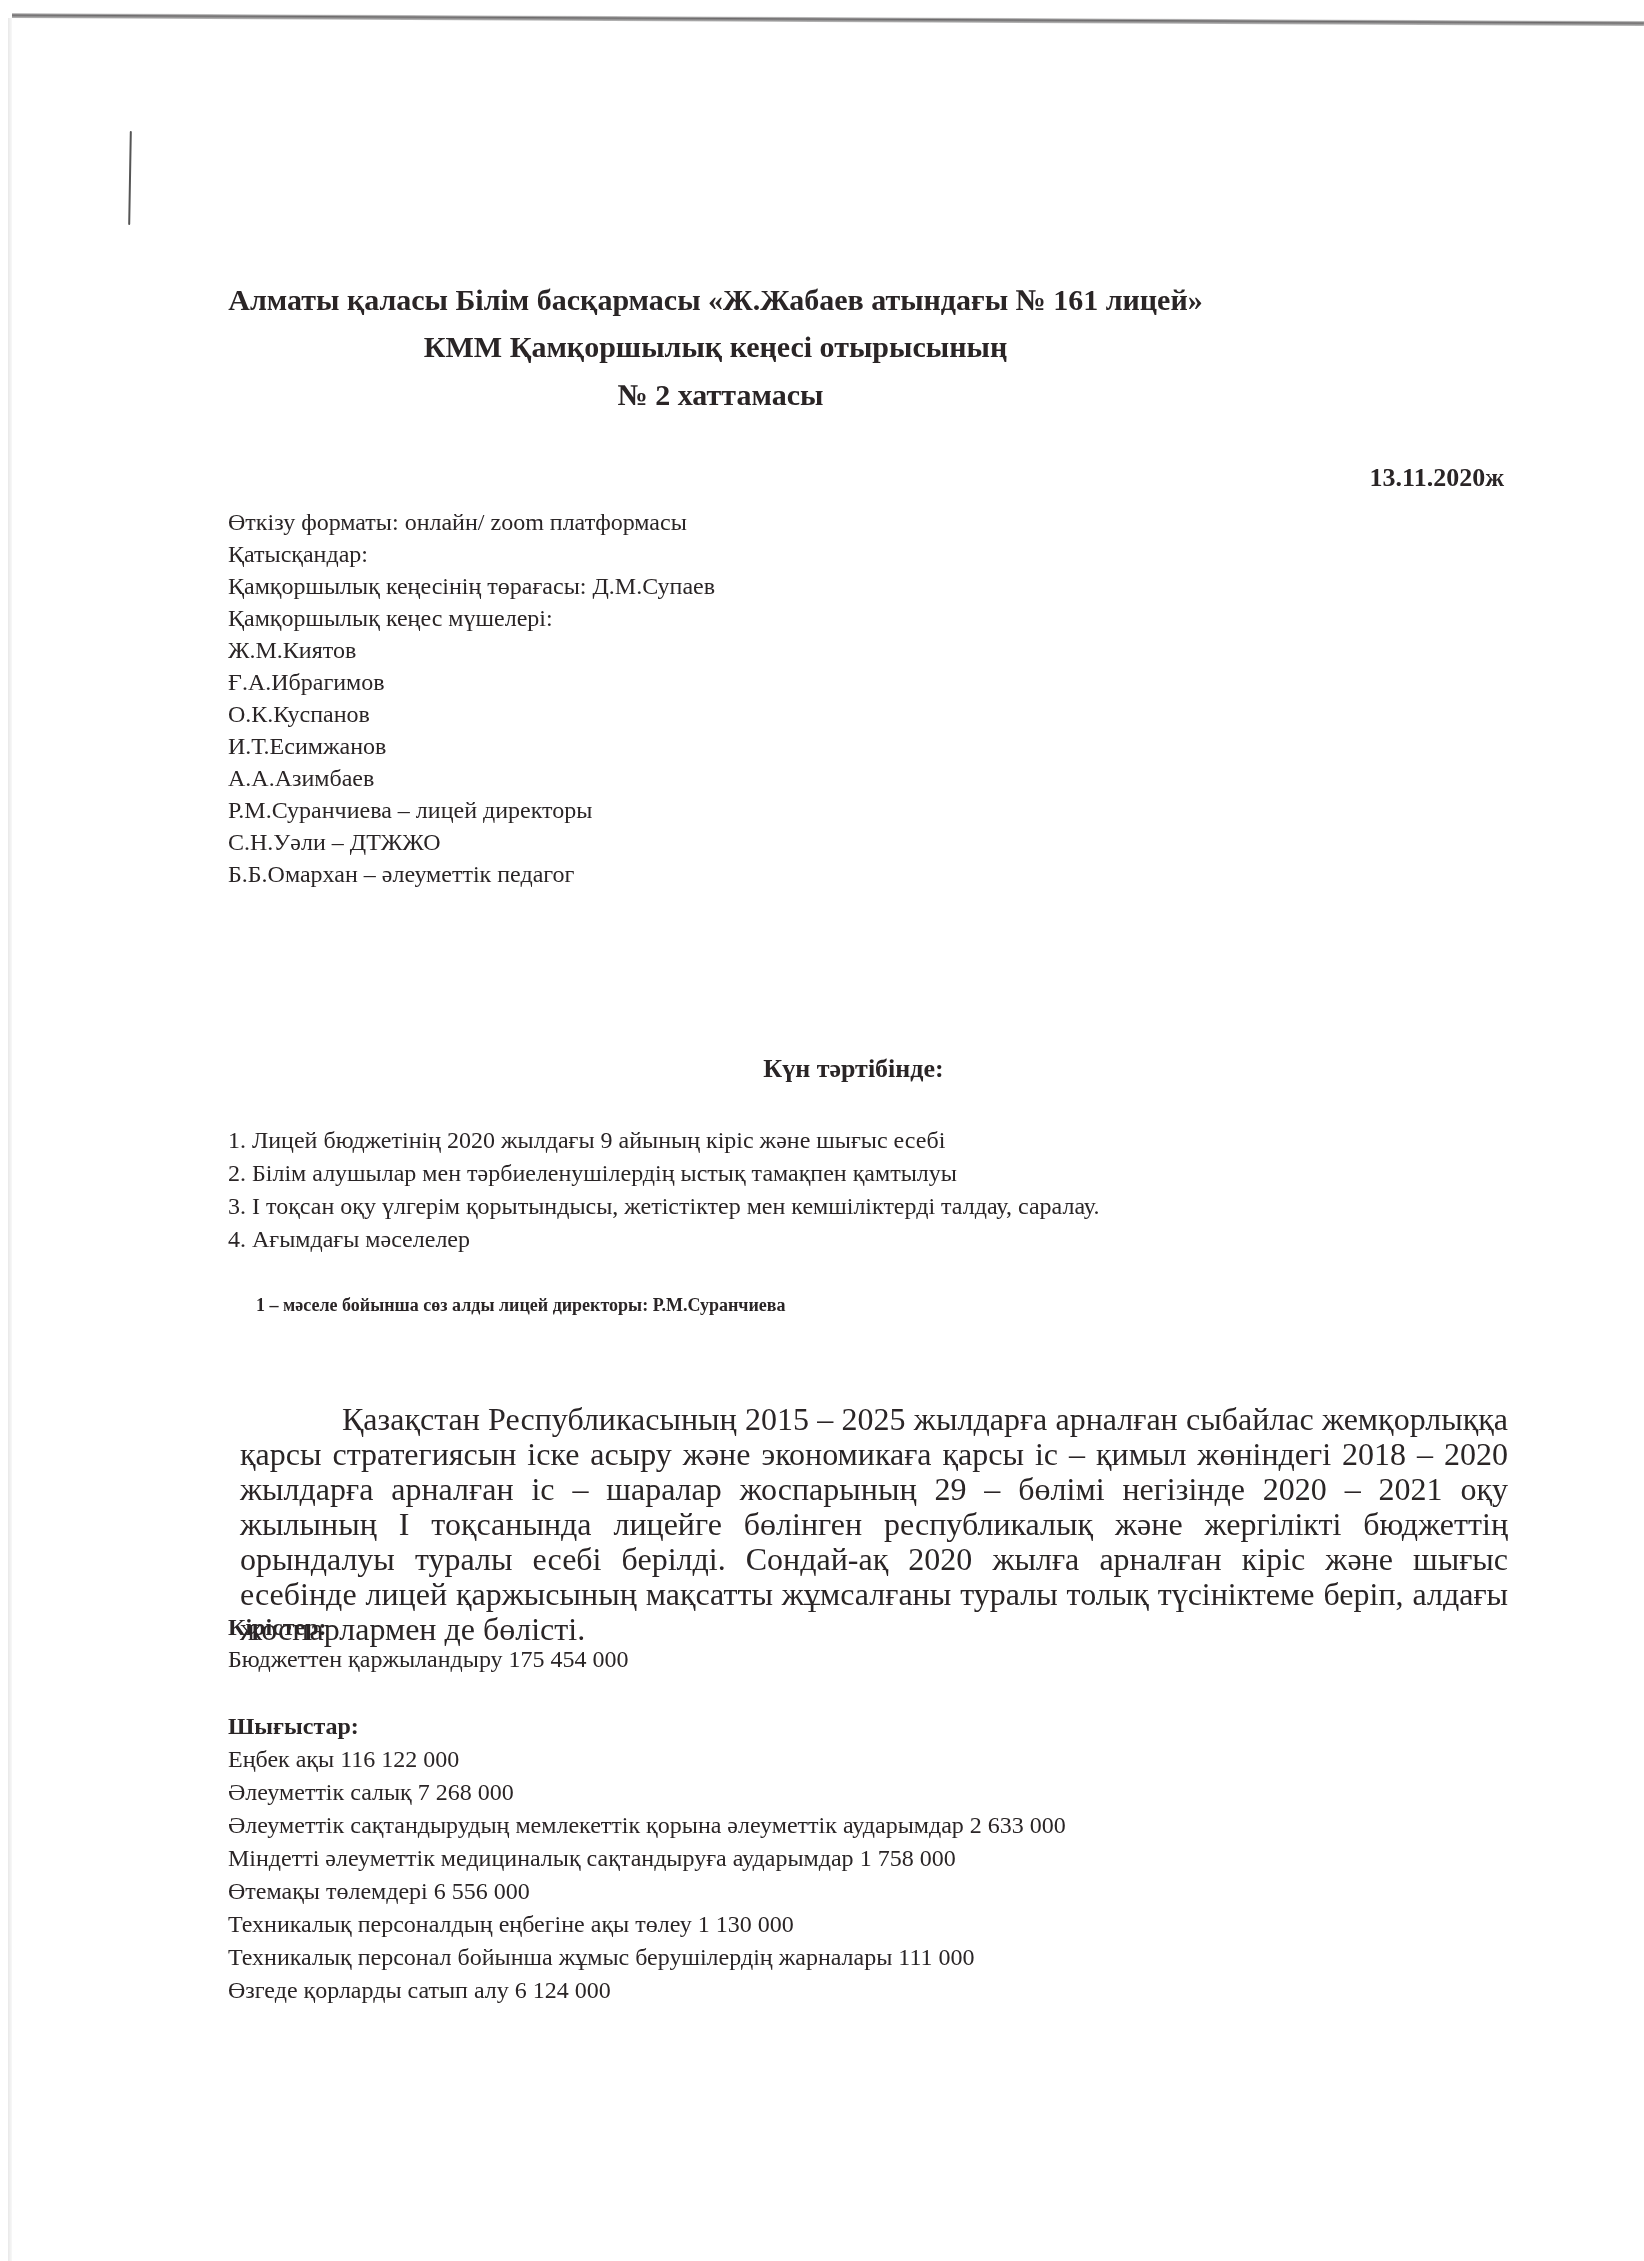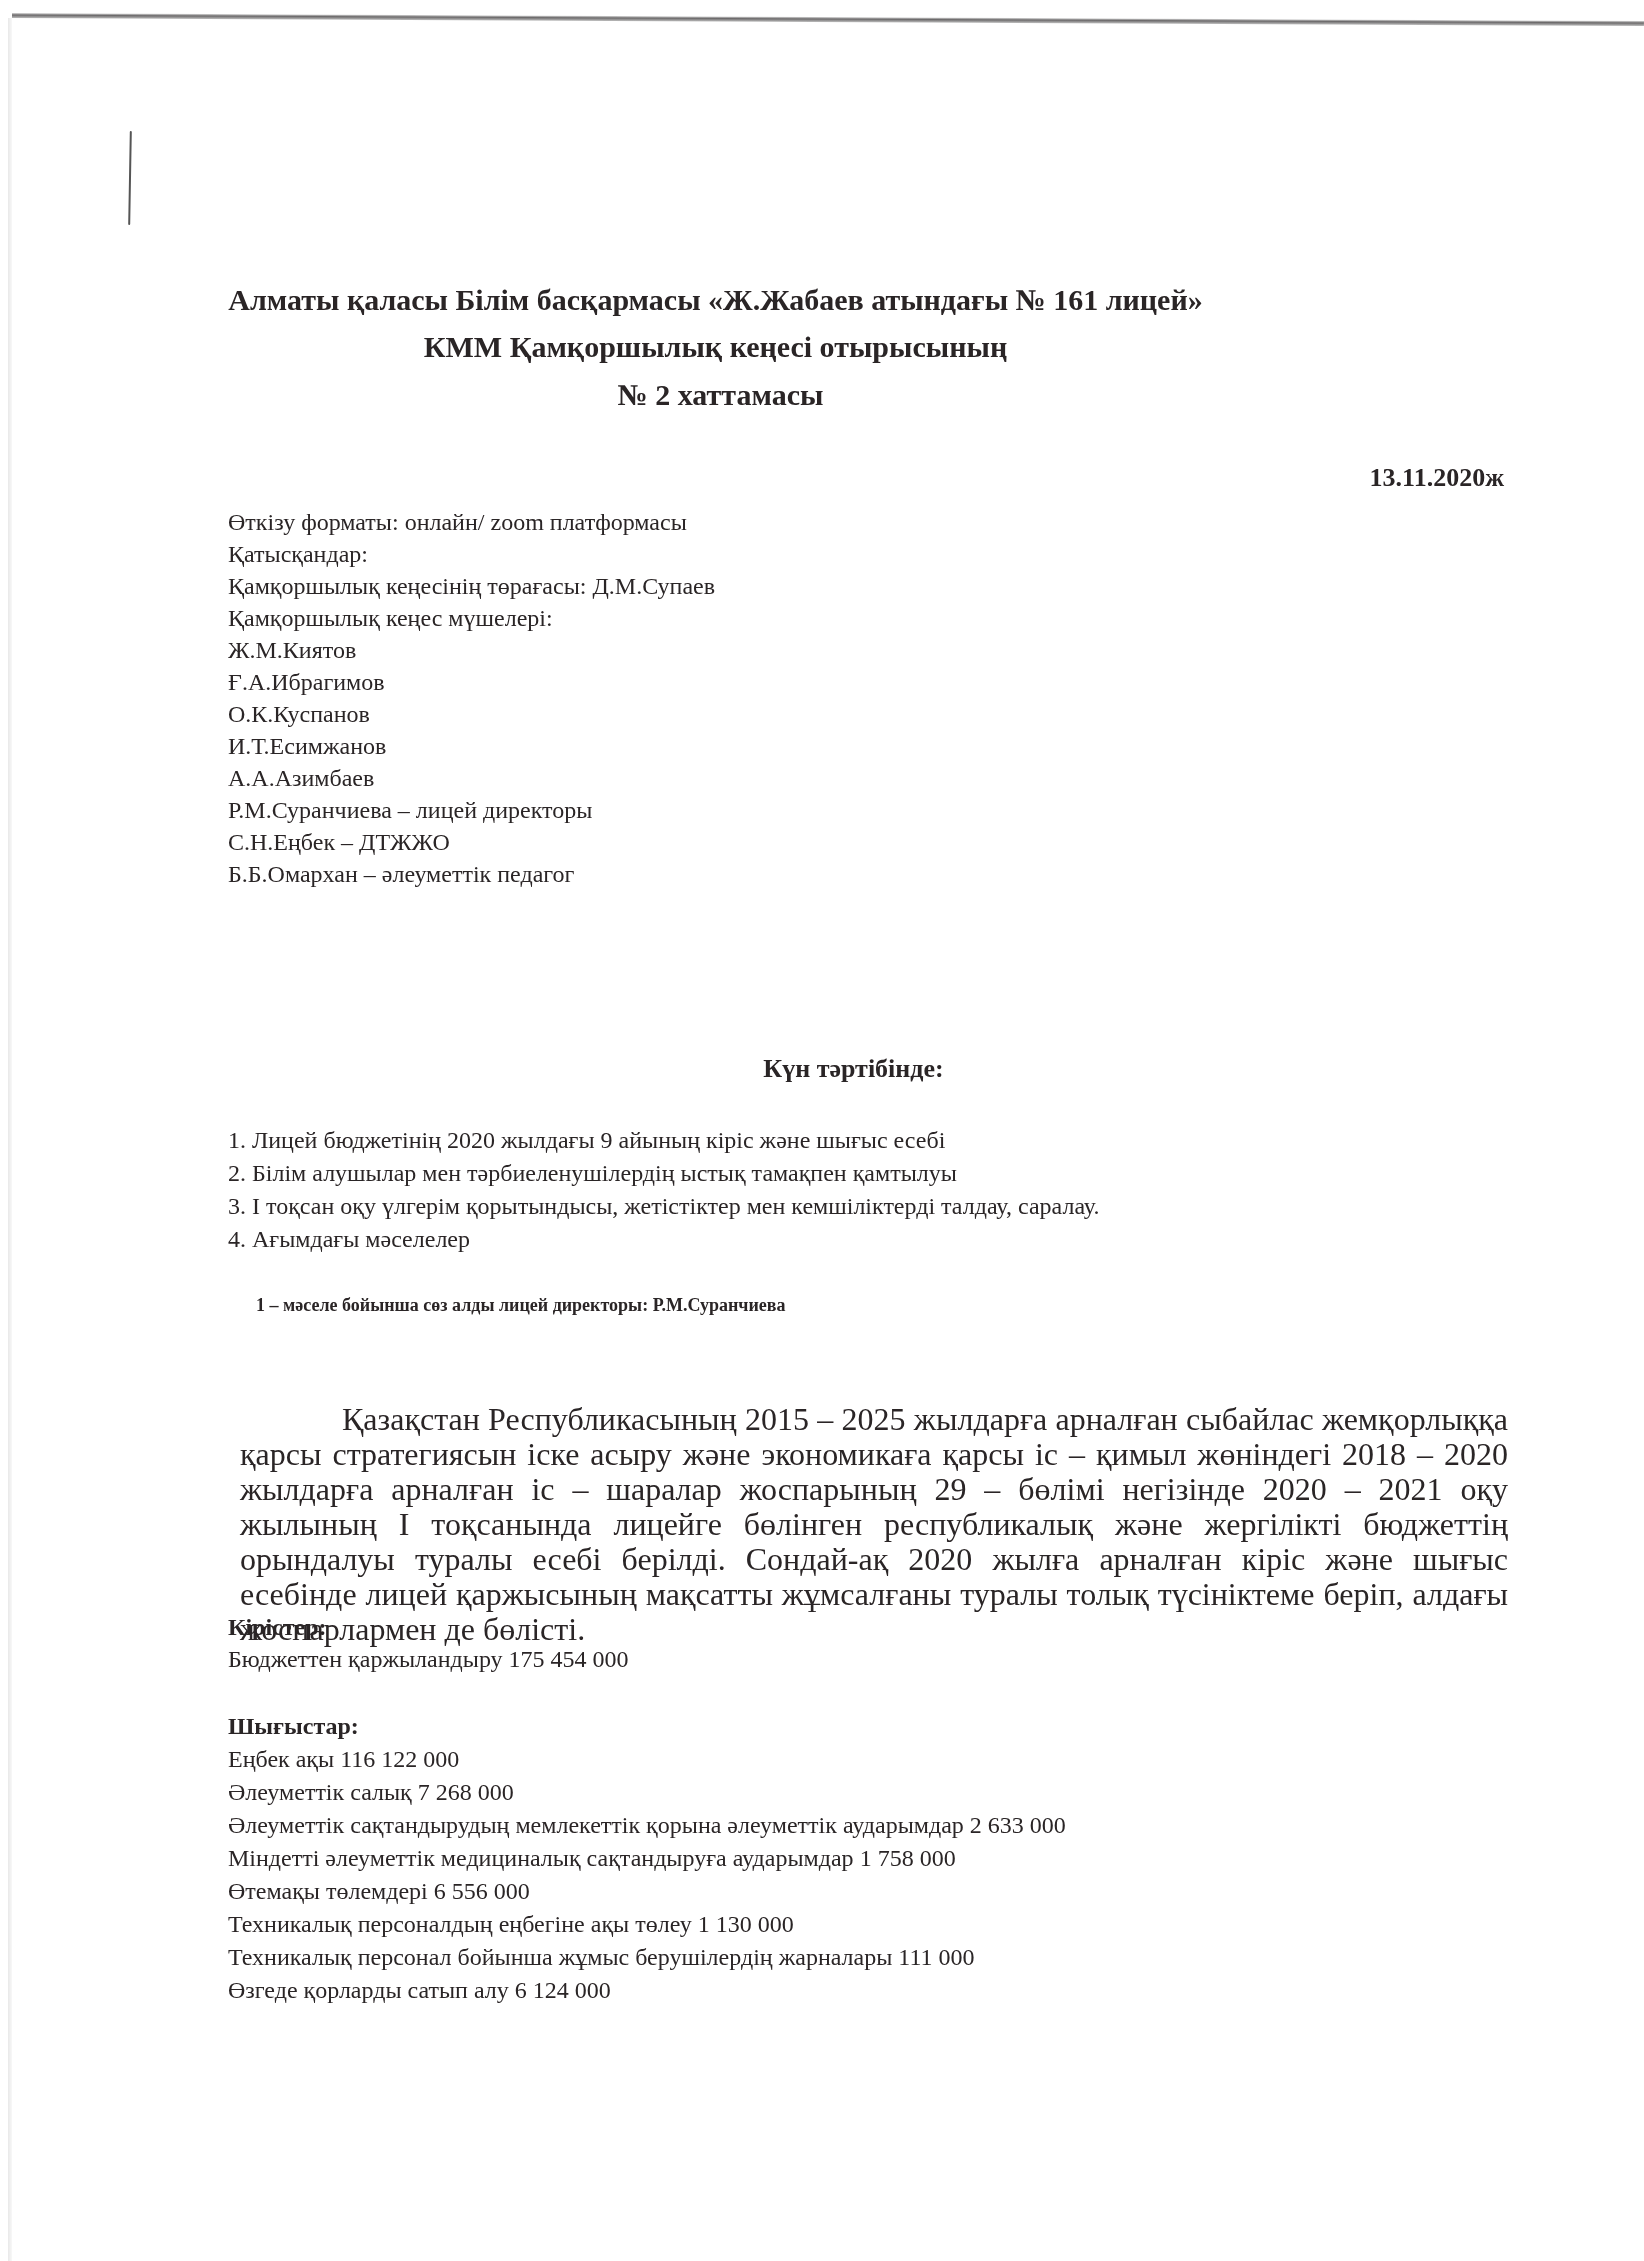--- a/index.html
+++ b/index.html
@@ -49,21 +49,21 @@
   <div>Өткізу форматы: онлайн/ zoom платформасы</div>
   <div>Қатысқандар:</div>
   <div>Қамқоршылық кеңесінің төрағасы: Д.М.Супаев</div>
   <div>Қамқоршылық кеңес мүшелері:</div>
   <div>Ж.М.Киятов</div>
   <div>Ғ.А.Ибрагимов</div>
   <div>О.К.Куспанов</div>
   <div>И.Т.Есимжанов</div>
   <div>А.А.Азимбаев</div>
   <div>Р.М.Суранчиева – лицей директоры</div>
-  <div>С.Н.Еңбек – ДТЖЖО</div>
+  <div>С.Н.Уәли – ДТЖЖО</div>
   <div>Б.Б.Омархан – әлеуметтік педагог</div>
 </div>
 
 <div class="agenda-title">Күн тәртібінде:</div>
 
 <div class="block agenda">
   <div>1. Лицей бюджетінің 2020 жылдағы 9 айының кіріс және шығыс  есебі</div>
   <div>2. Білім алушылар мен тәрбиеленушілердің  ыстық тамақпен қамтылуы</div>
   <div>3. І тоқсан оқу үлгерім қорытындысы, жетістіктер мен кемшіліктерді талдау, саралау.</div>
   <div>4. Ағымдағы мәселелер</div>

